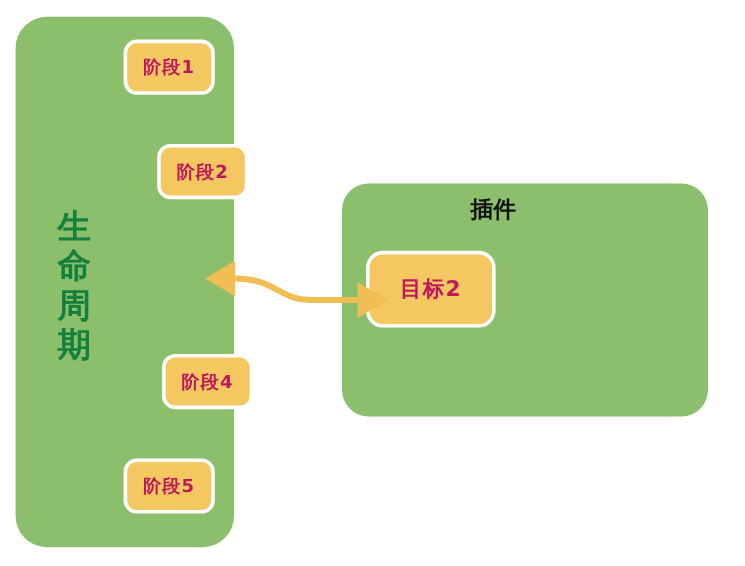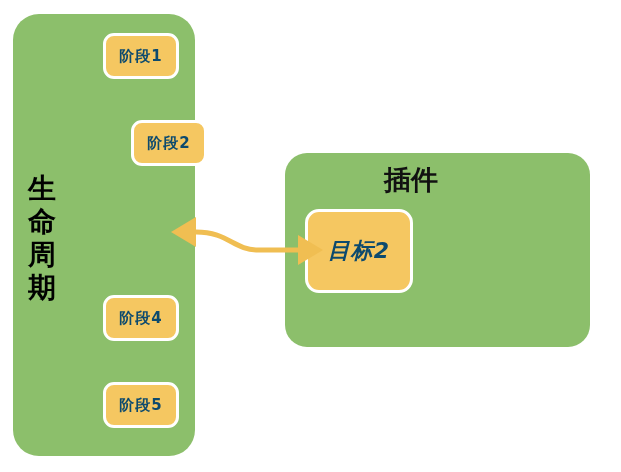--- a/index.html
+++ b/index.html
@@ -48,68 +48,67 @@
   
   .node {
     position: absolute;
     background: #F5C761;
     border: 3px solid #FFFFFF;
     border-radius: 11px;
     box-sizing: border-box;
     display: flex;
     align-items: center;
     justify-content: center;
-    color: #0c4a6e;
+    color: #be185d;
     font-weight: 700;
     letter-spacing: 1px;
   }
   .stage-node {
     left: 103px;
     width: 76px;
     height: 46px;
     font-size: 15px;
   }
   #stage-node-1 { top: 33px; }
   #stage-node-2 { top: 120px; margin-left: 28px; }
   #stage-node-3 { top: 208px; }
-  #stage-node-4 { top: 295px; }
+  #stage-node-4 { top: 295px; margin-left: 32px; }
   #stage-node-5 { top: 382px; }
 
   .goal-node {
     top: 209px;
     width: 108px;
-    height: 84px;
+    height: 64px;
     border-radius: 14px;
-    font-size: 22px;
-    font-style: italic;
+    font-size: 18px;
   }
   #goal-node-2 { left: 305px; }
   #goal-node-3 { left: 477px; }
 
   
   #lifecycle-title {
     position: absolute;
     left: 28px;
     top: 172px;
     width: 48px;
-    text-align: left;
+    text-align: right;
     font-size: 28px;
     font-weight: 700;
-    color: #000000;
+    color: #15803d;
     line-height: 1.18;
     letter-spacing: 0px;
     word-break: break-all;
   }
   #plugin-title {
     position: absolute;
     left: 285px;
     top: 162px;
     width: 252px;
     text-align: center;
-    font-size: 27px;
+    font-size: 19px;
     font-weight: 700;
     color: #111111;
   }
 
   
   #connector-arrow-svg {
     position: absolute;
     left: 186px;
     top: 212px;
     width: 130px;

